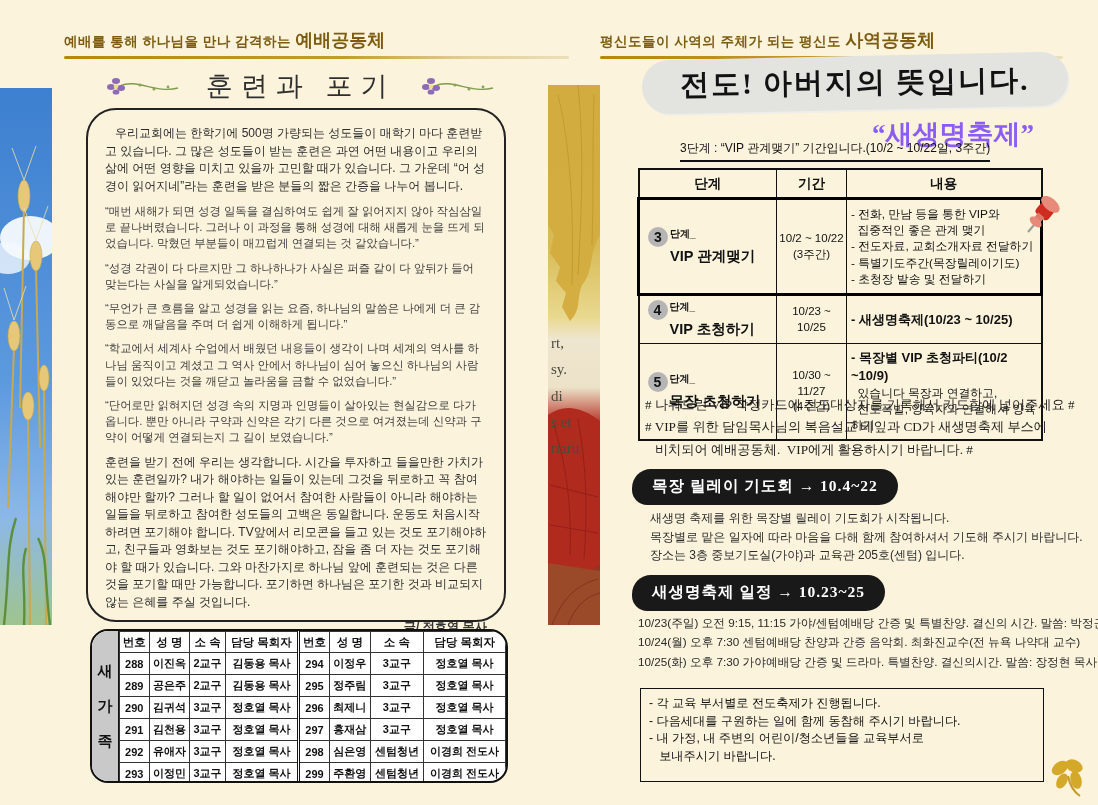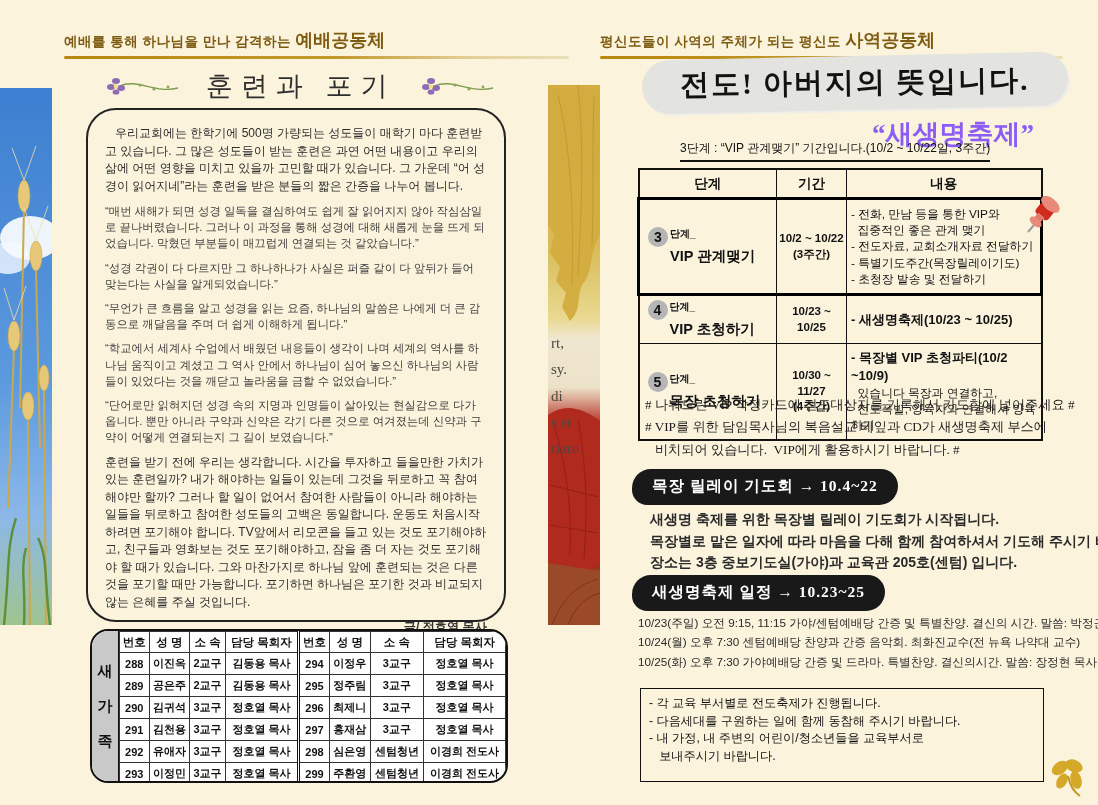--- a/index.html
+++ b/index.html
@@ -68,38 +68,38 @@
   #stage-body tr:nth-child(3){height:66px;}
   tr.hl td{border-top:3.5px solid #000;border-bottom:3.5px solid #000;}
   tr.hl td:first-child{border-left:3.5px solid #000;}
   tr.hl td:last-child{border-right:3.5px solid #000;}
   .stage-cell{padding:4px 2px 4px 8px;}
   .circle{display:inline-block;width:20px;height:20px;border-radius:50%;background:#b5b5b5;
           text-align:center;line-height:20px;font-weight:bold;font-size:14px;color:#111;}
   .suffix{font-size:10px;font-weight:bold;vertical-align:top;margin-left:2px;color:#111;}
   .sname{font-weight:bold;font-size:14.5px;margin:0 0 0 22px;color:#111;white-space:nowrap;}
   .period-cell{text-align:center;font-size:11.5px;color:#111;padding:2px;}
-  .pline{line-height:1.35;font-weight:bold;}
+  .pline{line-height:1.35;}
   .content-cell{padding:5px 4px;font-size:11.8px;color:#111;}
   .cline{line-height:1.38;white-space:pre-wrap;}
   .cline.b{font-weight:bold;font-size:13px;}
 
   .pushpin{position:absolute;left:1014px;top:186px;width:56px;height:60px;}
 
   .notes{position:absolute;left:645px;top:394px;width:445px;font-family:"Liberation Serif",serif;
          font-size:13.2px;line-height:1.7;color:#1d1d1d;}
   .note-line{white-space:pre-wrap;}
 
   .pill{position:absolute;background:#191919;color:#fff;border-radius:20px 18px 20px 16px;
         padding:7px 20px 8px 20px;font-weight:bold;font-size:15.5px;font-family:"Liberation Serif",serif;
         letter-spacing:1px;white-space:nowrap;}
   #banner-0{left:632px;top:469px;}
   #banner-1{left:632px;top:575px;}
   .banner-lines{position:absolute;color:#2a2a2a;}
-  #banner-lines-0{left:650px;top:509px;width:440px;font-size:14px;line-height:1.55;font-weight:bold;}
+  #banner-lines-0{left:650px;top:509px;width:440px;font-size:12px;line-height:1.55;}
   #banner-lines-1{left:638px;top:613px;width:458px;font-size:11.7px;line-height:1.65;}
   .bline{white-space:nowrap;}
 
   .edu-box{position:absolute;left:640px;top:688px;width:404px;height:94px;box-sizing:border-box;
            border:1.5px solid #111;display:flex;background:#fbf3dc;}
   .edu-left{width:136px;box-sizing:border-box;border-right:1.5px solid #111;padding:7px;display:flex;}
   .edu-left-inner{flex:1;background:#e0e0de;border:1px solid #8a8a8a;display:flex;flex-direction:column;
                   justify-content:center;align-items:center;font-weight:bold;font-size:13.5px;line-height:1.5;color:#111;}
   .edu-right{flex:1;padding:6px 8px;font-size:12.2px;line-height:1.45;color:#111;}
   .edu-line{white-space:pre-wrap;}
@@ -394,21 +394,21 @@
       <rect x="22" y="18" width="16" height="14" rx="4" fill="#cf2b1f"></rect>
       <ellipse cx="30" cy="16" rx="11" ry="6" fill="#e88a7a"></ellipse>
       <rect x="26" y="30" width="8" height="8" fill="#e07a6a"></rect>
       <ellipse cx="30" cy="39" rx="7" ry="4" fill="#e88a7a"></ellipse>
     </g>
   </svg>
 
   <div class="notes" id="notes">
       <div class="note-line"># 나눠드린 VIP 작정카드에 전도대상자를 기록해서 카드함에 넣어주세요 #</div>
       <div class="note-line"># VIP를 위한 담임목사님의 복음설교 테잎과 CD가 새생명축제 부스에</div>
-      <div class="note-line">   비치되어 있습니다.  VIP에게 활용하시기 바랍니다. #</div>
+      <div class="note-line">   비치되어 예배공동체.  VIP에게 활용하시기 바랍니다. #</div>
     </div>
 
   <div class="pill" id="banner-0">목장 릴레이 기도회 →  10.4~22</div>
   <div class="banner-lines" id="banner-lines-0">
       <div class="bline">새생명 축제를 위한 목장별 릴레이 기도회가 시작됩니다.</div>
       <div class="bline">목장별로 맡은 일자에 따라 마음을 다해 함께 참여하셔서 기도해 주시기 바랍니다.</div>
       <div class="bline">장소는 3층 중보기도실(가야)과 교육관 205호(센텀) 입니다.</div>
     </div>
 
   <div class="pill" id="banner-1">새생명축제 일정 →   10.23~25</div>

